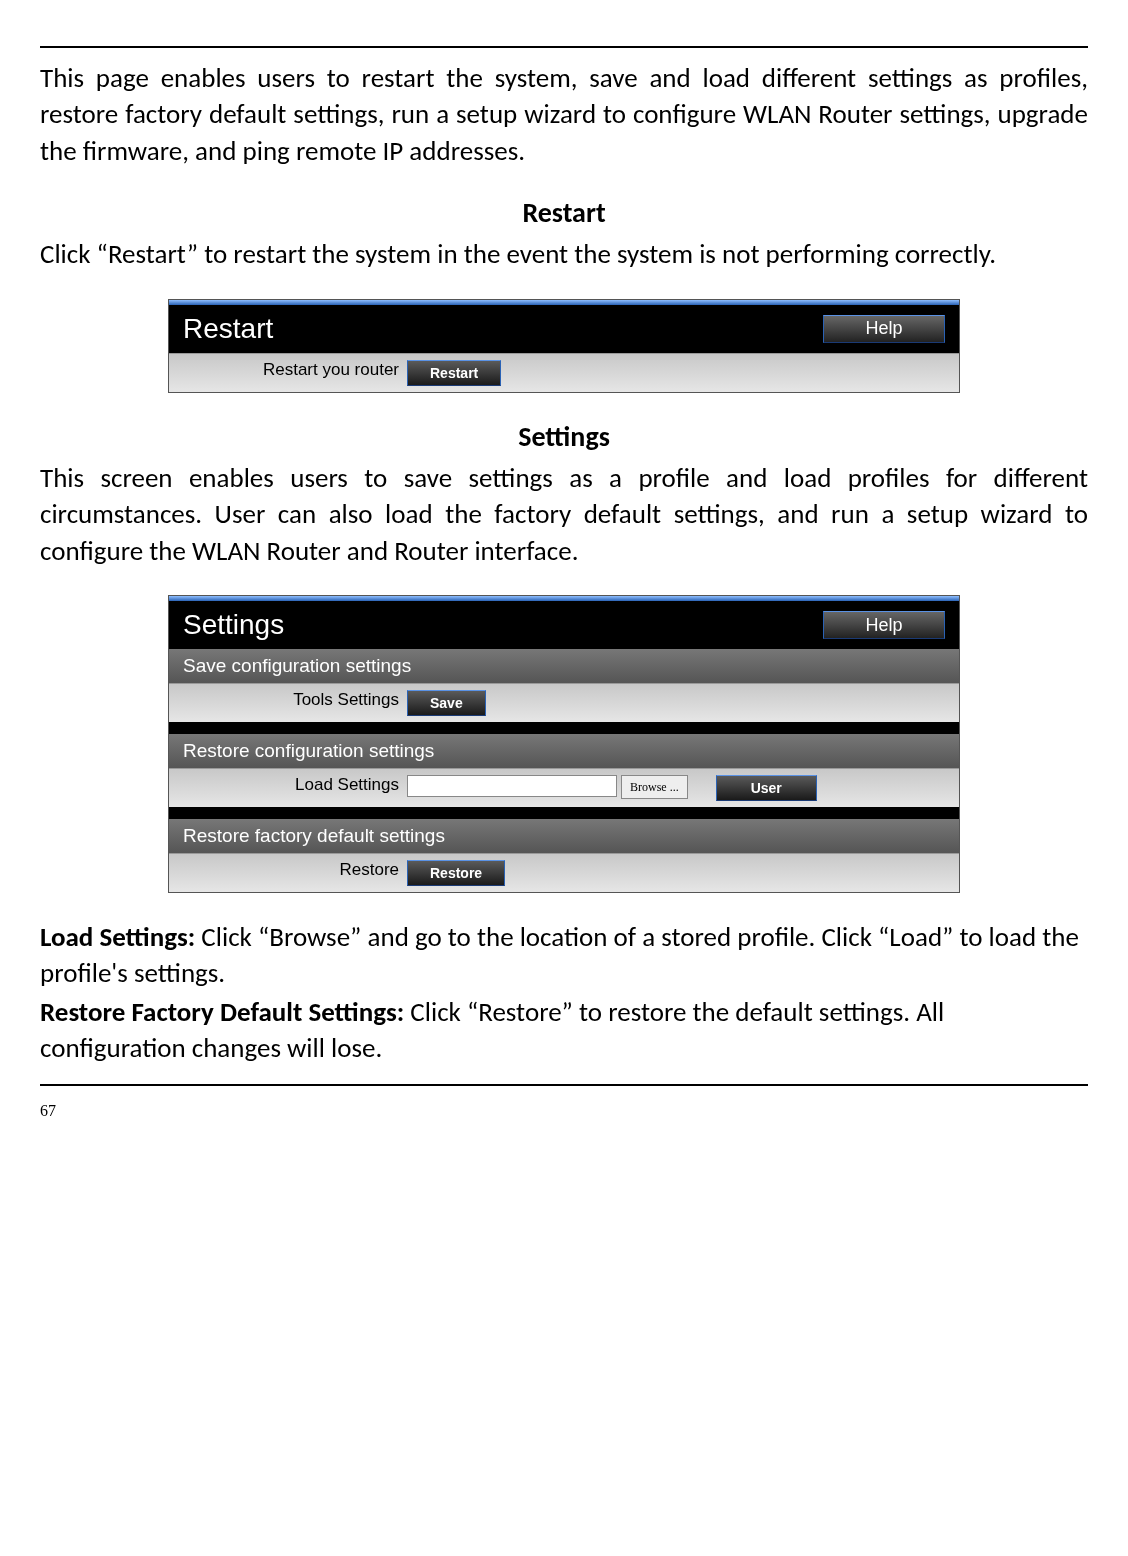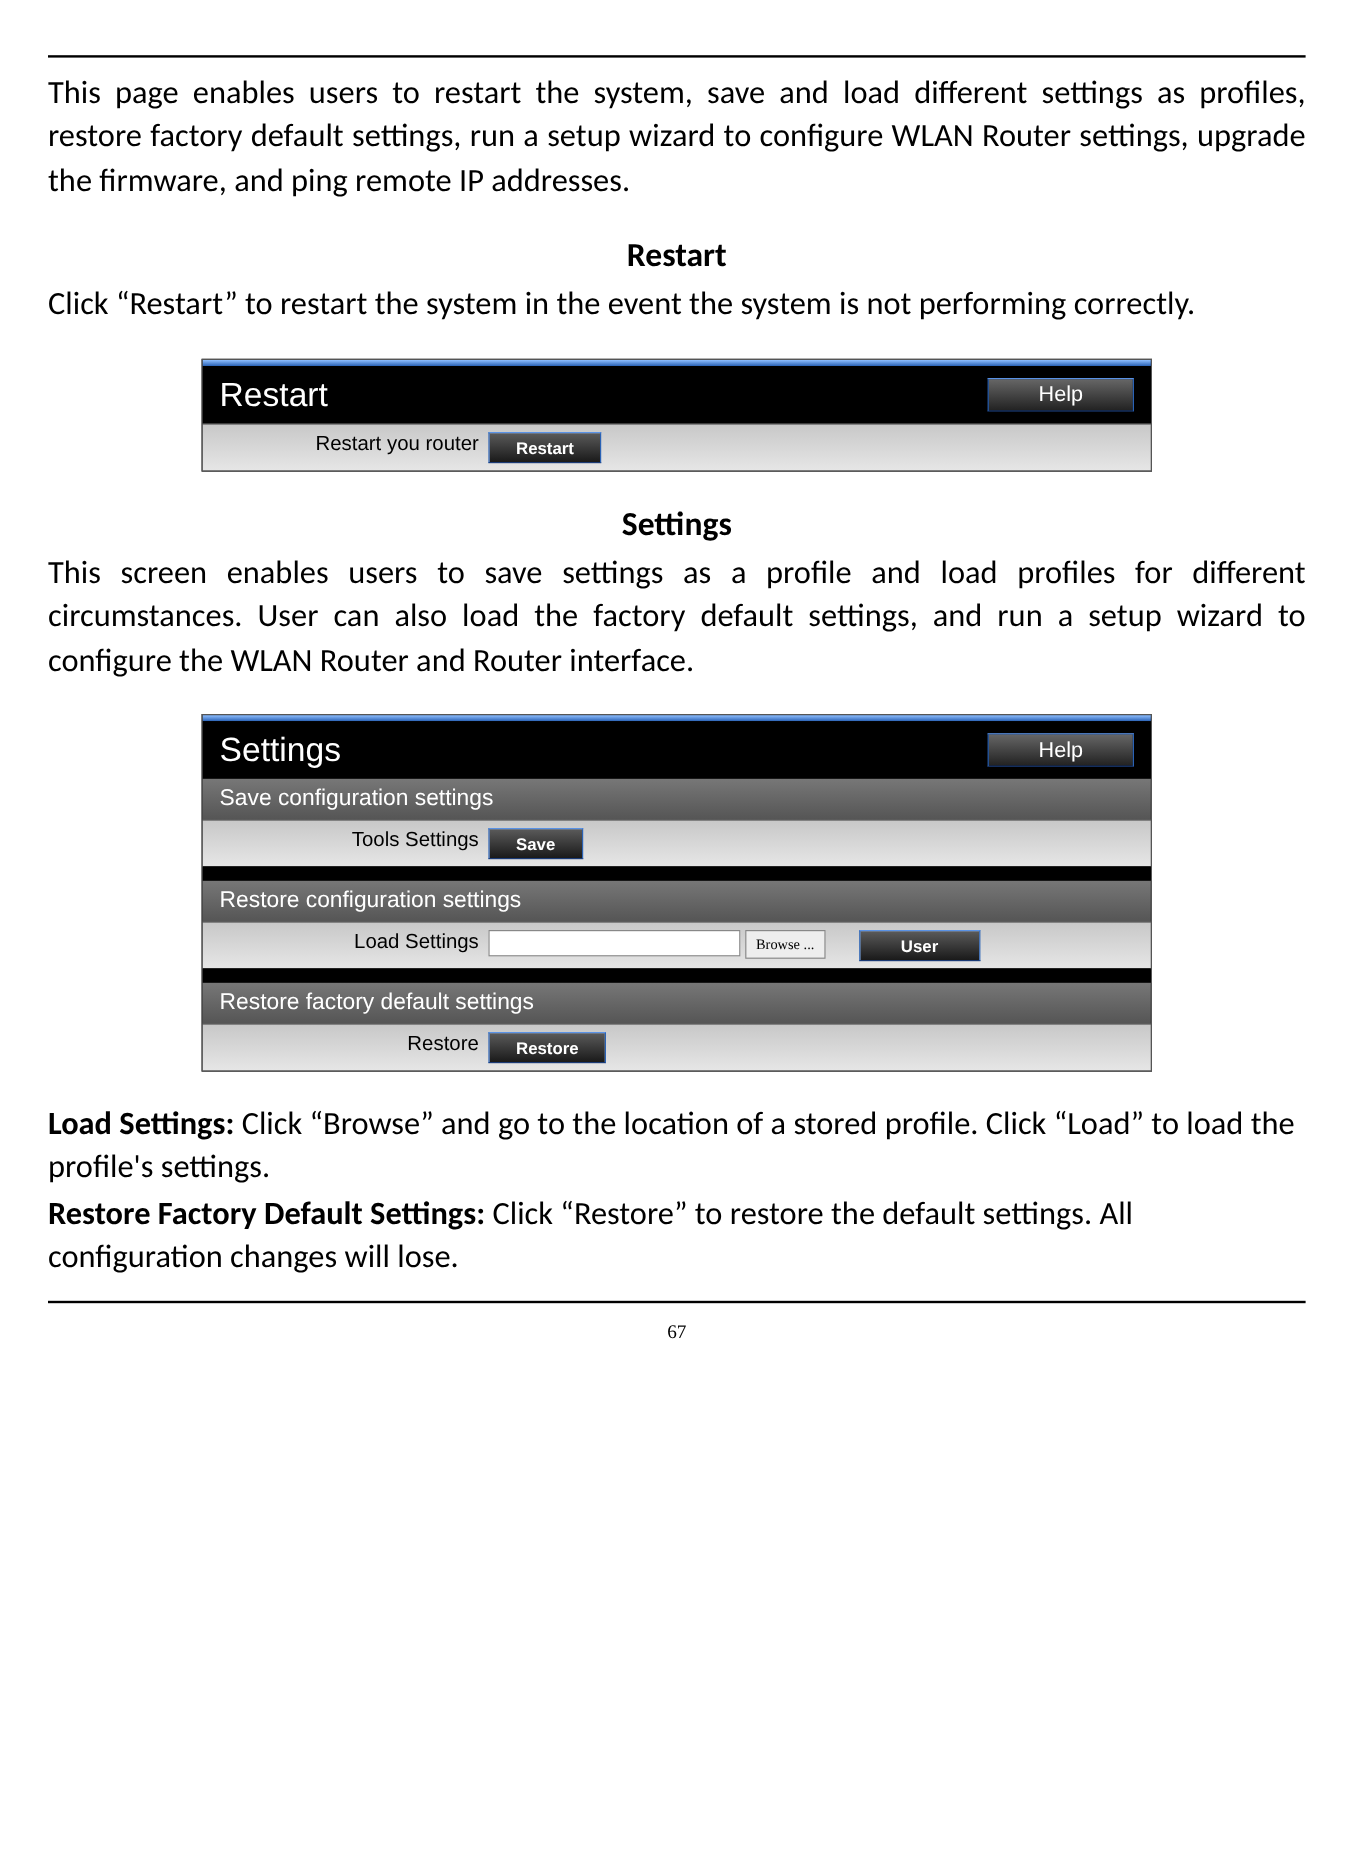--- a/index.html
+++ b/index.html
@@ -17,21 +17,21 @@
   .section-head{background:linear-gradient(#777,#555);color:#fff;font-weight:400;font-size:19px;padding:6px 14px}
   .row{display:flex;align-items:flex-start;background:linear-gradient(#c8c8c8,#e6e6e6);padding:6px 0;border-top:1px solid #999}
   .row-label{width:230px;text-align:right;color:#000;font-size:17px;padding-right:8px}
   .btn{height:24px;padding:0 22px;background:linear-gradient(#5a5a5a,#1a1a1a);border:1px solid #2a62b5;border-top-color:#5a92e5;border-bottom-color:#1a3a75;color:#fff;font-weight:700;font-size:14px;display:inline-flex;align-items:center;justify-content:center}
   .gap{height:12px;background:#000}
   .text-input{height:22px;width:210px;background:#fff;border:1px solid #888;font-size:14px;padding:0 4px;box-sizing:border-box}
   .browse-btn{height:22px;padding:0 8px;background:#eee;border:1px solid #888;font-family:Liberation Serif, serif;font-size:12px;margin-left:4px;display:inline-flex;align-items:center}
   .load-btn{margin-left:28px;padding:0 34px}
   .desc{font-size:27px;line-height:1.32;margin:0 0 4px}
   .desc b{font-weight:700}
-  .pagenum{text-align:center;font-size:16px;font-family:'Times New Roman',serif;margin-top:16px}
+  .pagenum{text-align:left;font-size:16px;font-family:'Times New Roman',serif;margin-top:16px}
 </style>
 </head>
 <body>
 
 <div class="page">
   <div class="hr"></div>
   <p class="body">This page enables users to restart the system, save and load different settings as profiles, restore factory default settings, run a setup wizard to configure WLAN Router settings, upgrade the firmware, and ping remote IP addresses.</p>
 
   <div class="subhead">Restart</div>
   <p class="body">Click “Restart” to restart the system in the event the system is not performing correctly.</p>

